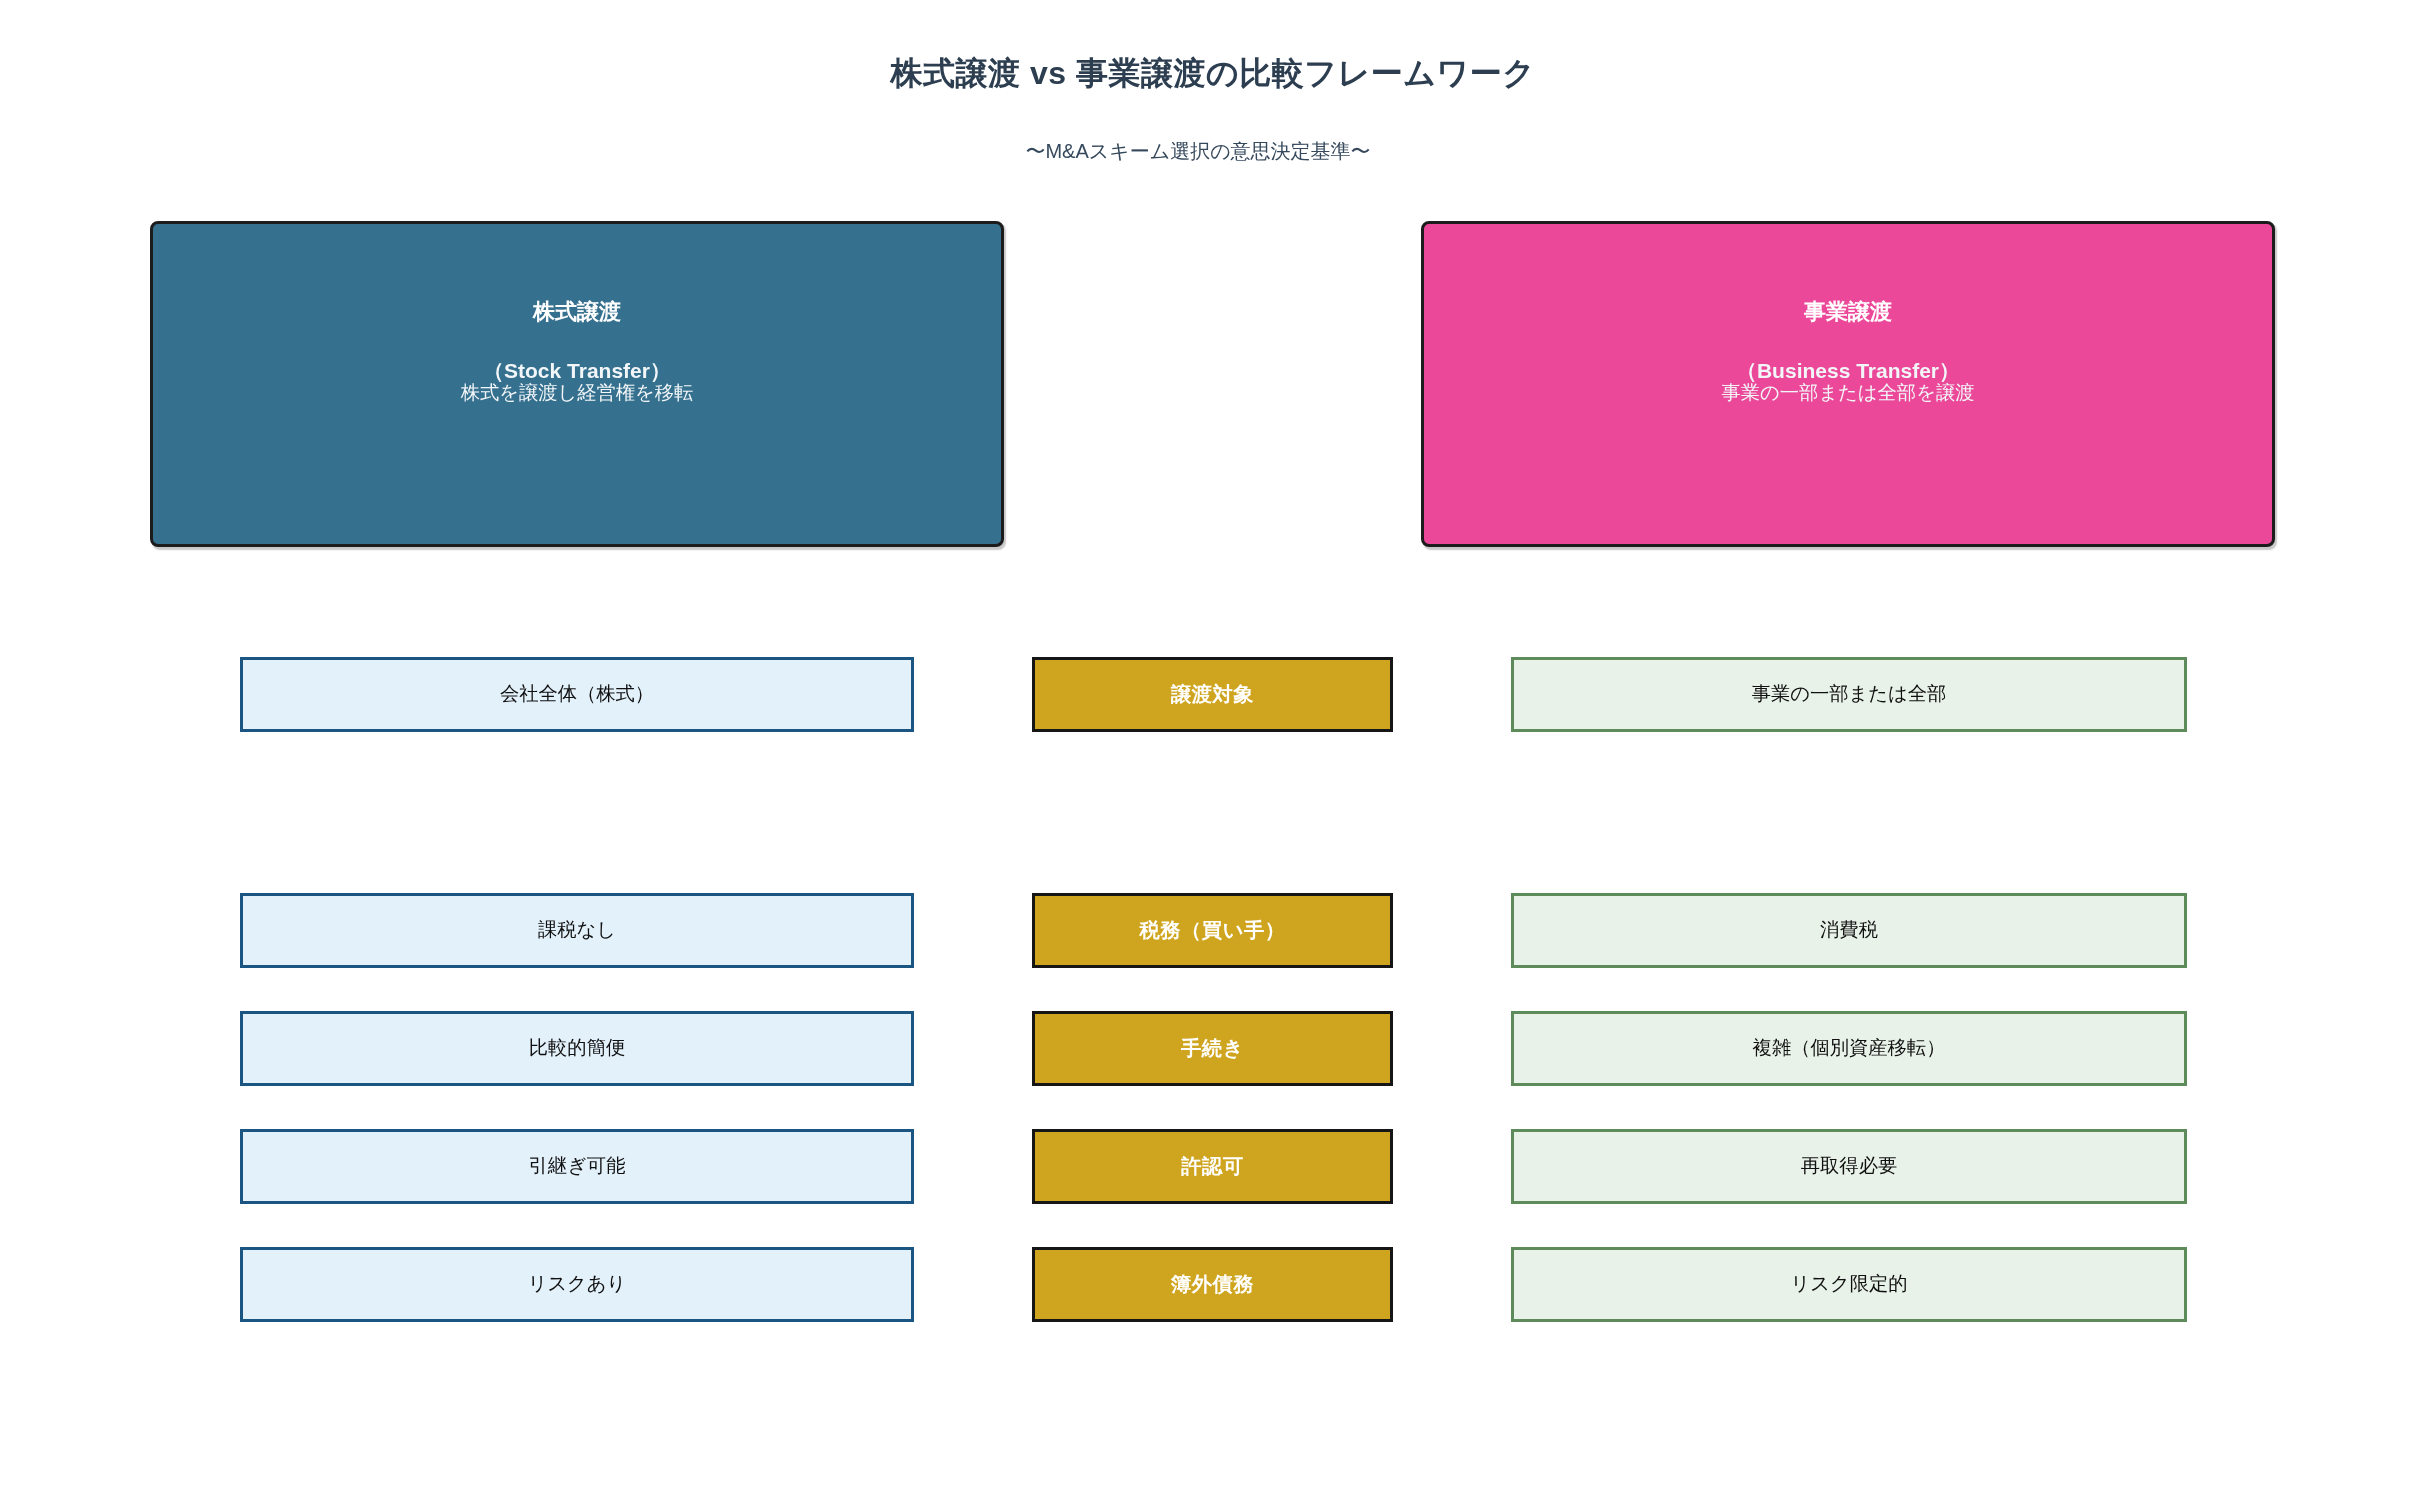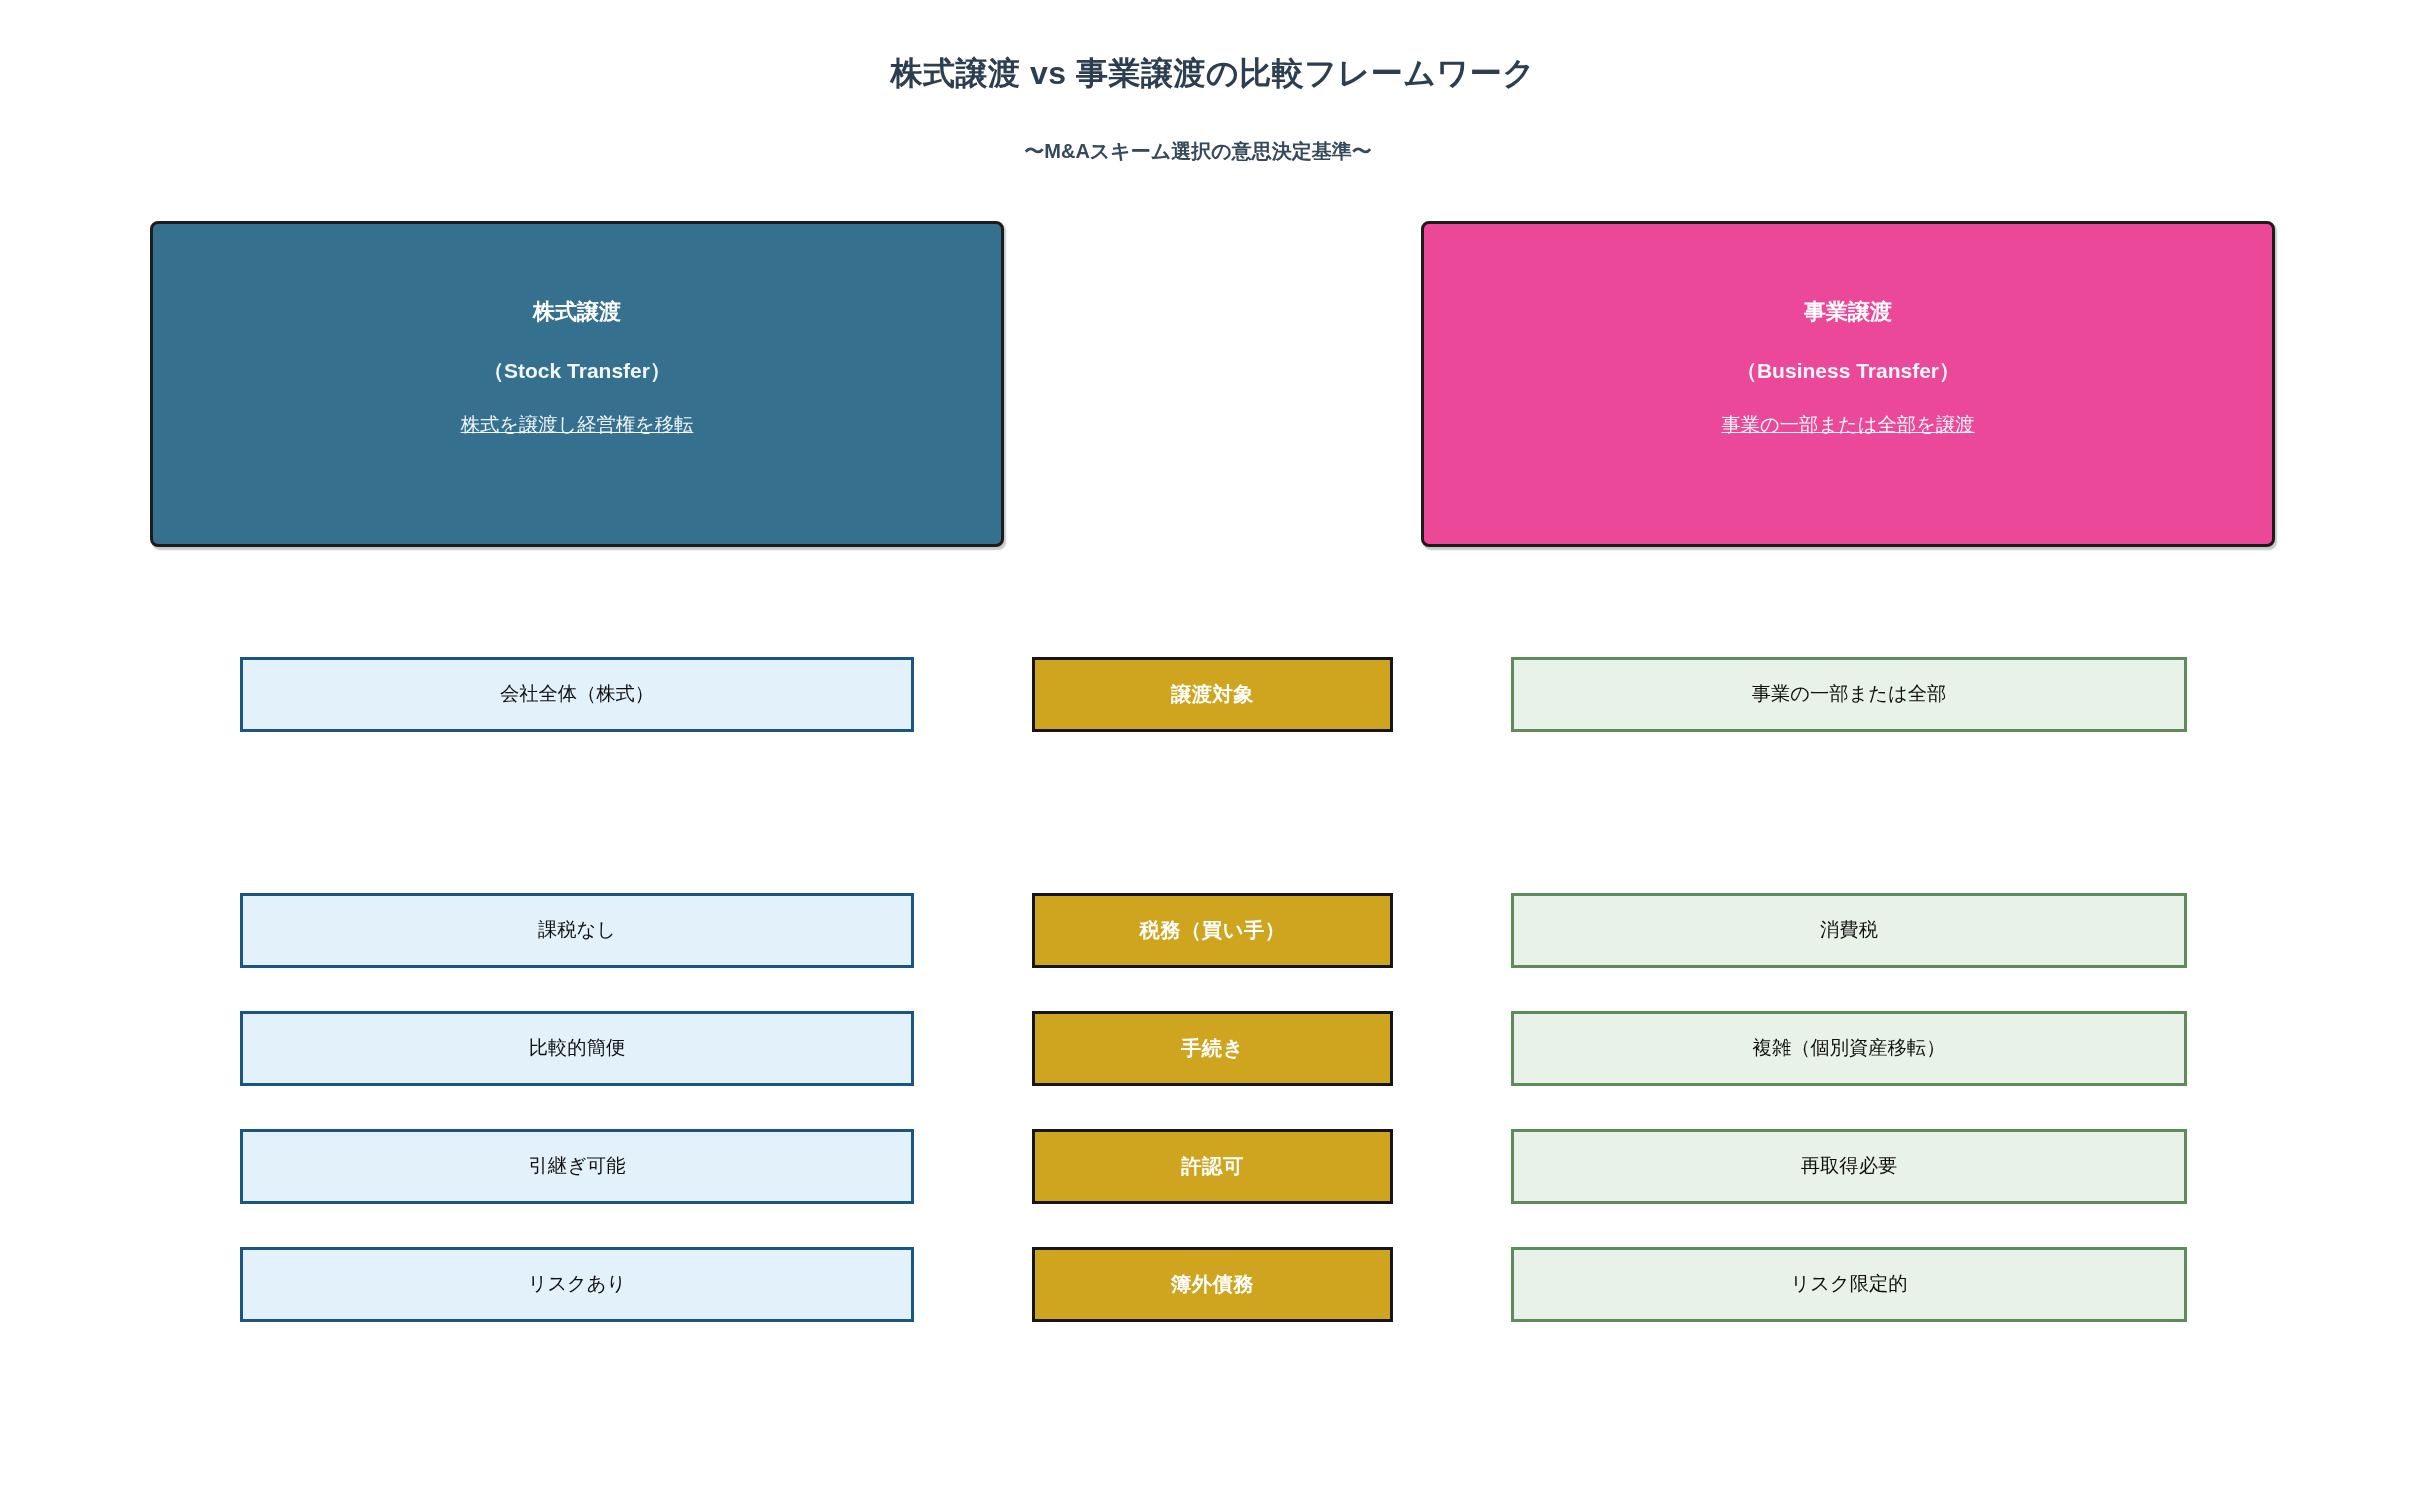--- a/index.html
+++ b/index.html
@@ -31,21 +31,21 @@
     line-height: 1.18;
     white-space: pre;
   }
   #page-subtitle {
     position: absolute;
     left: 0;
     top: 139px;
     width: 2396px;
     text-align: center;
     font-size: 20px;
-    font-weight: bold;
+    font-weight: normal;
     color: #36495C;
     line-height: 1.2;
     white-space: pre;
   }
 
   
   .scheme-card {
     position: absolute;
     top: 221px;
     width: 854px;
@@ -72,27 +72,25 @@
   }
   .scheme-subtitle {
     margin-top: 35px;
     font-size: 21px;
     font-weight: bold;
     color: #F2F6F8;
     line-height: 1.1;
     white-space: pre;
   }
   .scheme-desc {
-    margin-top: 32px;
     font-size: 19.3px;
     font-weight: normal;
     color: #F2F6F8;
     line-height: 1.1;
     white-space: pre;
-    text-decoration: underline;
   }
 
   
   #comparison-rows {
     position: absolute;
     left: 0;
     top: 0;
     width: 2426px;
     height: 1510px;
     margin-top: 28px;

